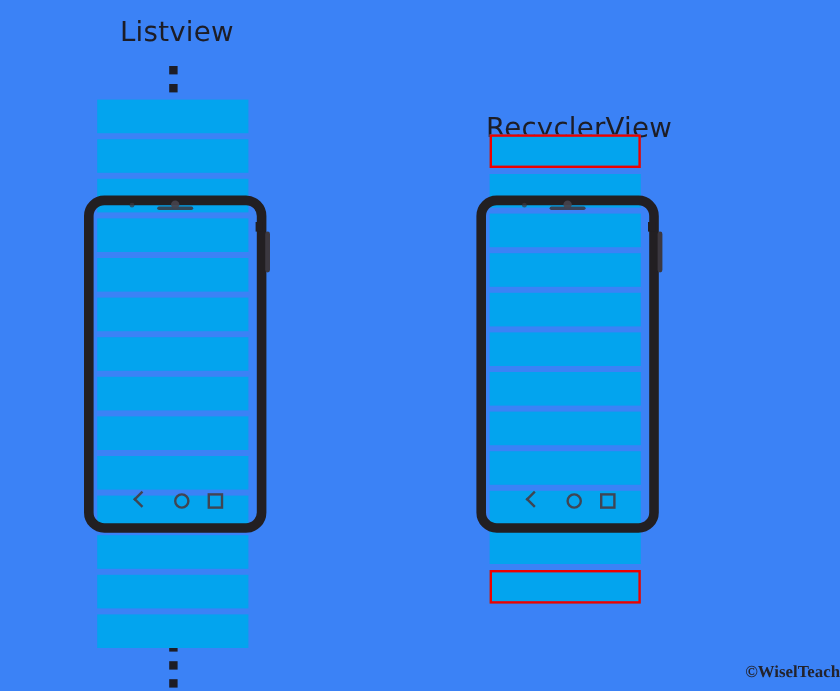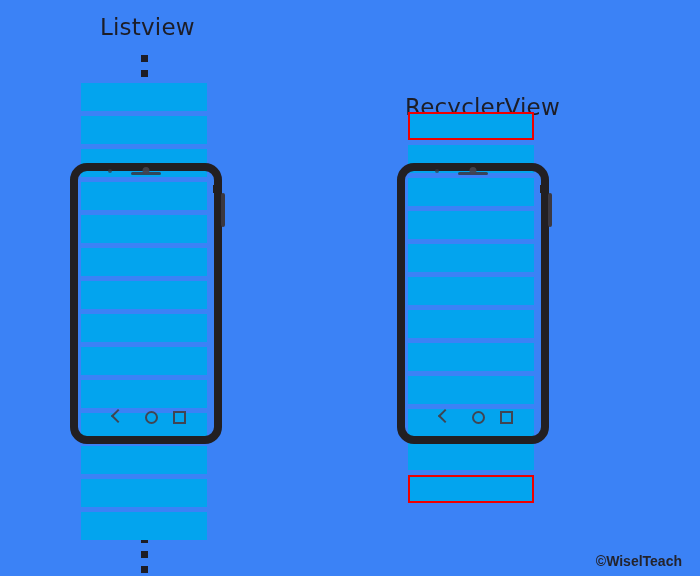--- a/index.html
+++ b/index.html
@@ -39,24 +39,24 @@
     font-size: 22px;
     font-weight: 400;
     white-space: nowrap;
     line-height: 1;
     left: 560px;
     top: 313px;
   }
 
   .watermark {
     position: absolute;
-    right: 18px;
+    right: 0;
     bottom: 8px;
     color: #23232c;
-    font-family: Liberation Sans, sans-serif;
+    font-family: Liberation Serif, serif;
     font-size: 14px;
     font-weight: 600;
     white-space: nowrap;
     line-height: 1;
   }
 
   
   .dots {
     position: absolute;
     width: 7px;

